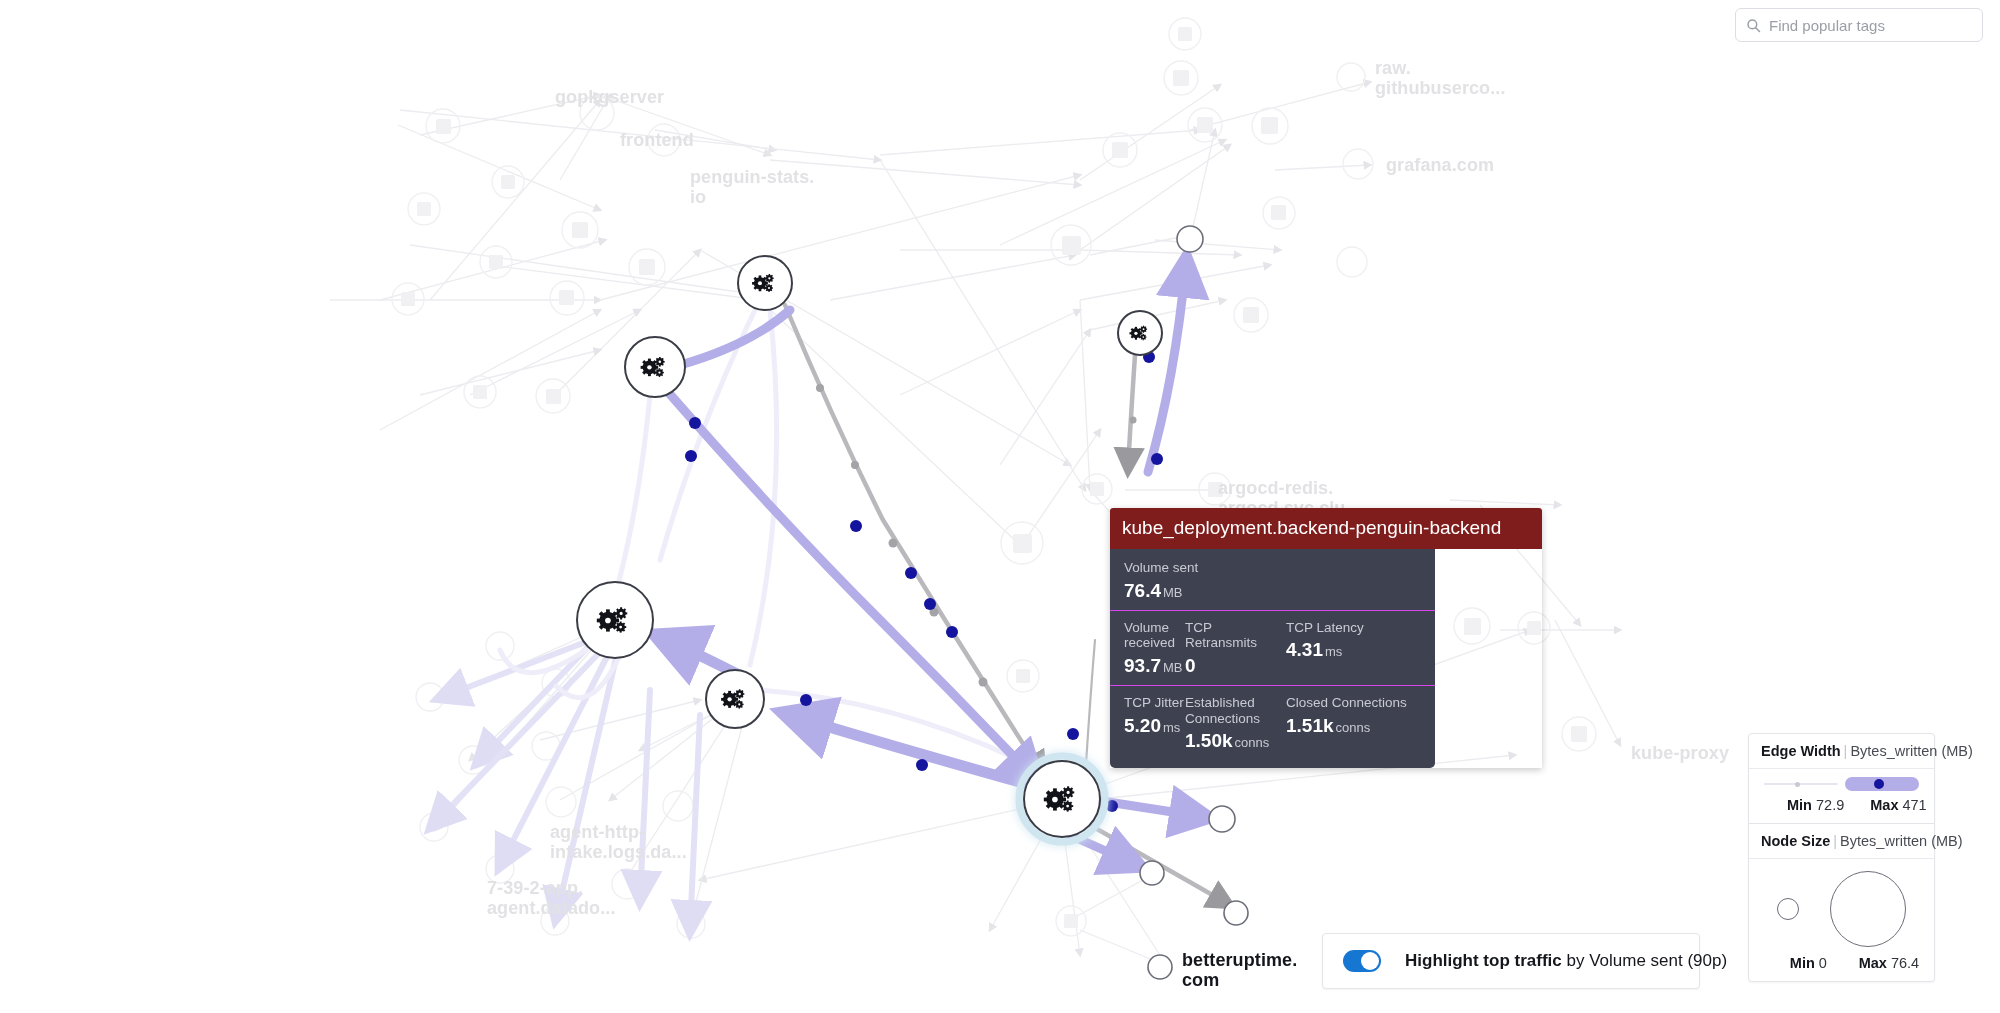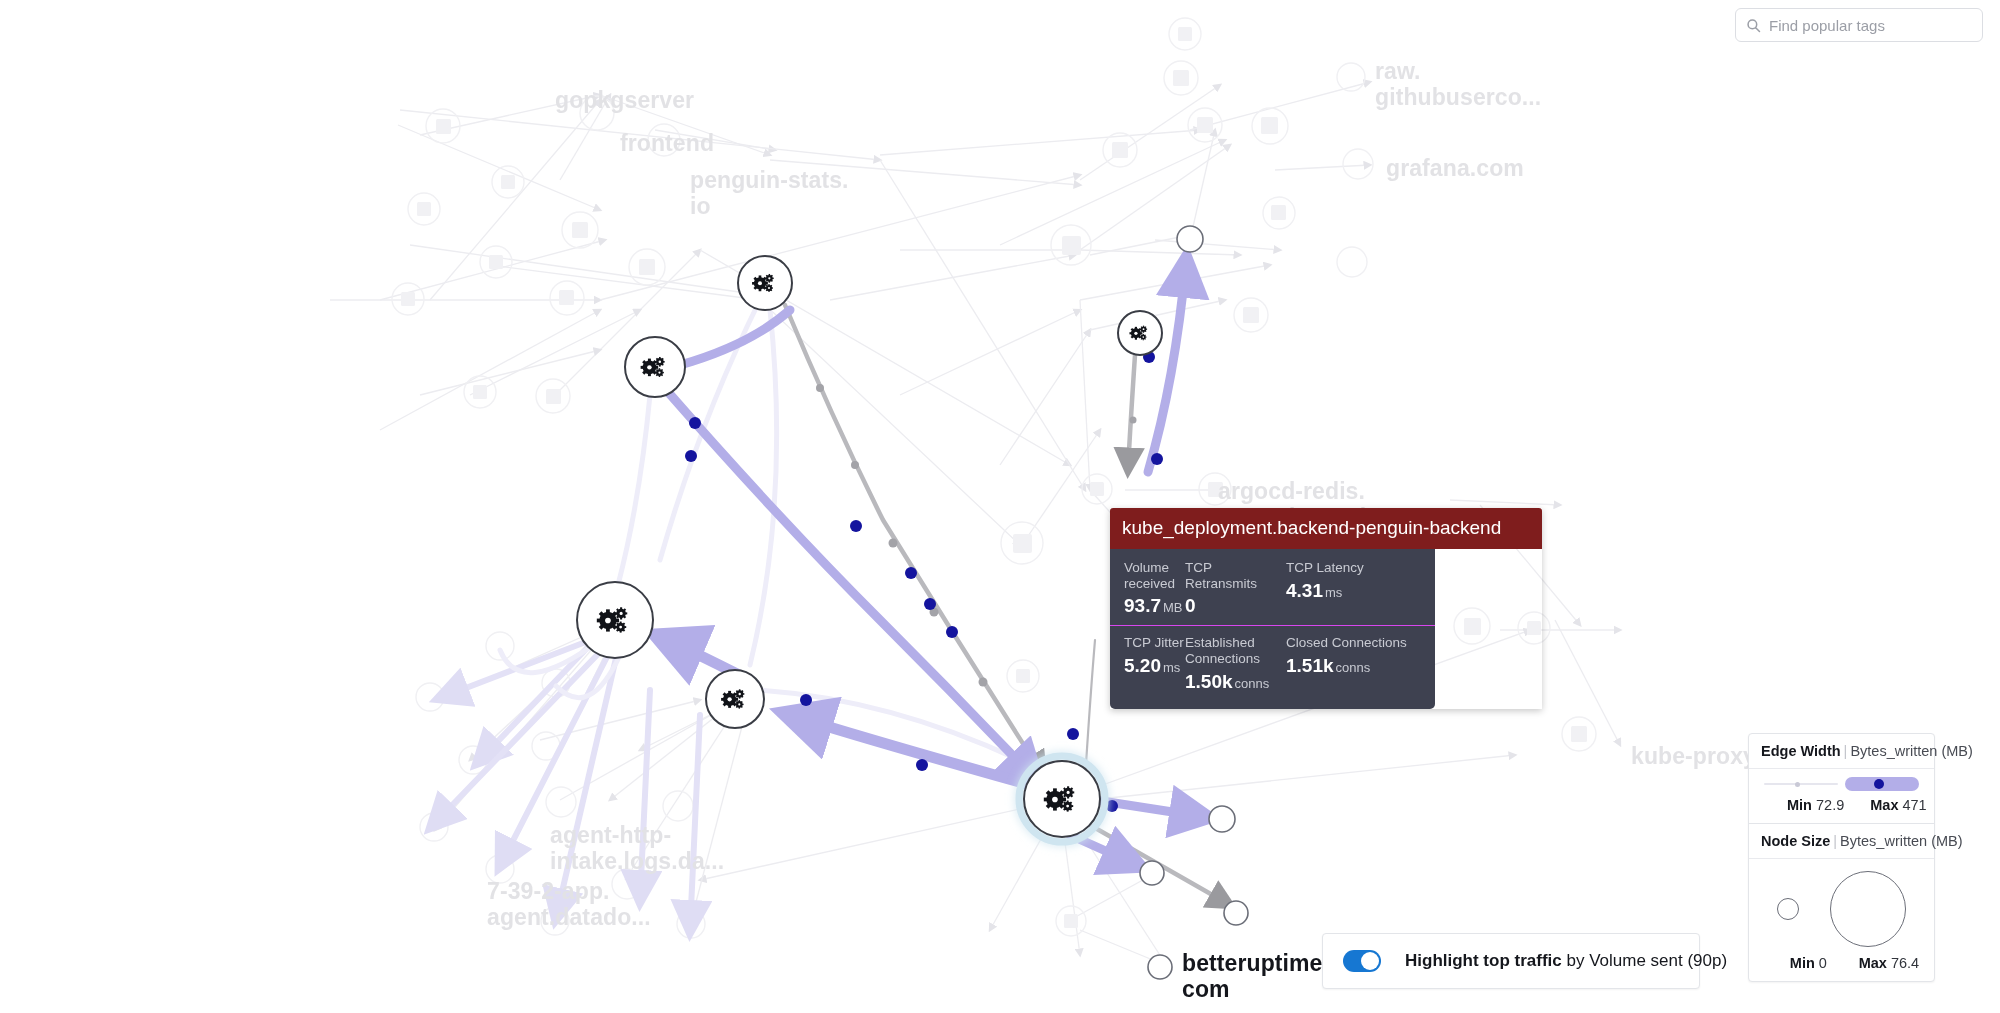--- a/index.html
+++ b/index.html
@@ -11,21 +11,21 @@
   }
   #app { position: relative; width: 2000px; height: 1013px; background:#fff; }
 
   
   #graph-canvas { position:absolute; inset:0; }
   #graph-svg { position:absolute; left:0; top:0; width:2000px; height:1013px; }
 
   
   .node-label {
     position: absolute;
-    font-size: 23px;
+    font-size: 18px;
     font-weight: 700;
     line-height: 1.13;
     color: #e2e2e5;
     white-space: pre-line;
     letter-spacing: .1px;
     pointer-events: none;
   }
   .node-label.dark { color: #14161c; }
 
   
@@ -578,20 +578,29 @@
       <circle cx="6.8" cy="6.8" r="4.6"></circle>
         <line x1="10.3" y1="10.3" x2="14.4" y2="14.4" stroke-linecap="round"></line>
     </svg>
     <input type="text" placeholder="Find popular tags" style="">
   </div>
 
   <div id="tooltip">
     <div id="tt-header">kube_deployment.backend-penguin-backend</div>
     <div id="tt-body">
 
+      <div class="tt-sec">
+        <div class="tt-grid">
+          <div class="tt-cell" style="width:100px">
+            <div class="tt-k">Volume
+sent</div>
+            <div class="tt-v"><span>76.4</span><span class="tt-u">MB</span></div>
+          </div>
+        </div>
+      </div>
 
       <div class="tt-sec">
         <div class="tt-grid">
           <div class="tt-cell" style="width:61px">
             <div class="tt-k">Volume
 received</div>
             <div class="tt-v"><span>93.7</span><span class="tt-u">MB</span></div>
           </div>
           <div class="tt-cell" style="width:101px">
             <div class="tt-k">TCP Retransmits</div>

